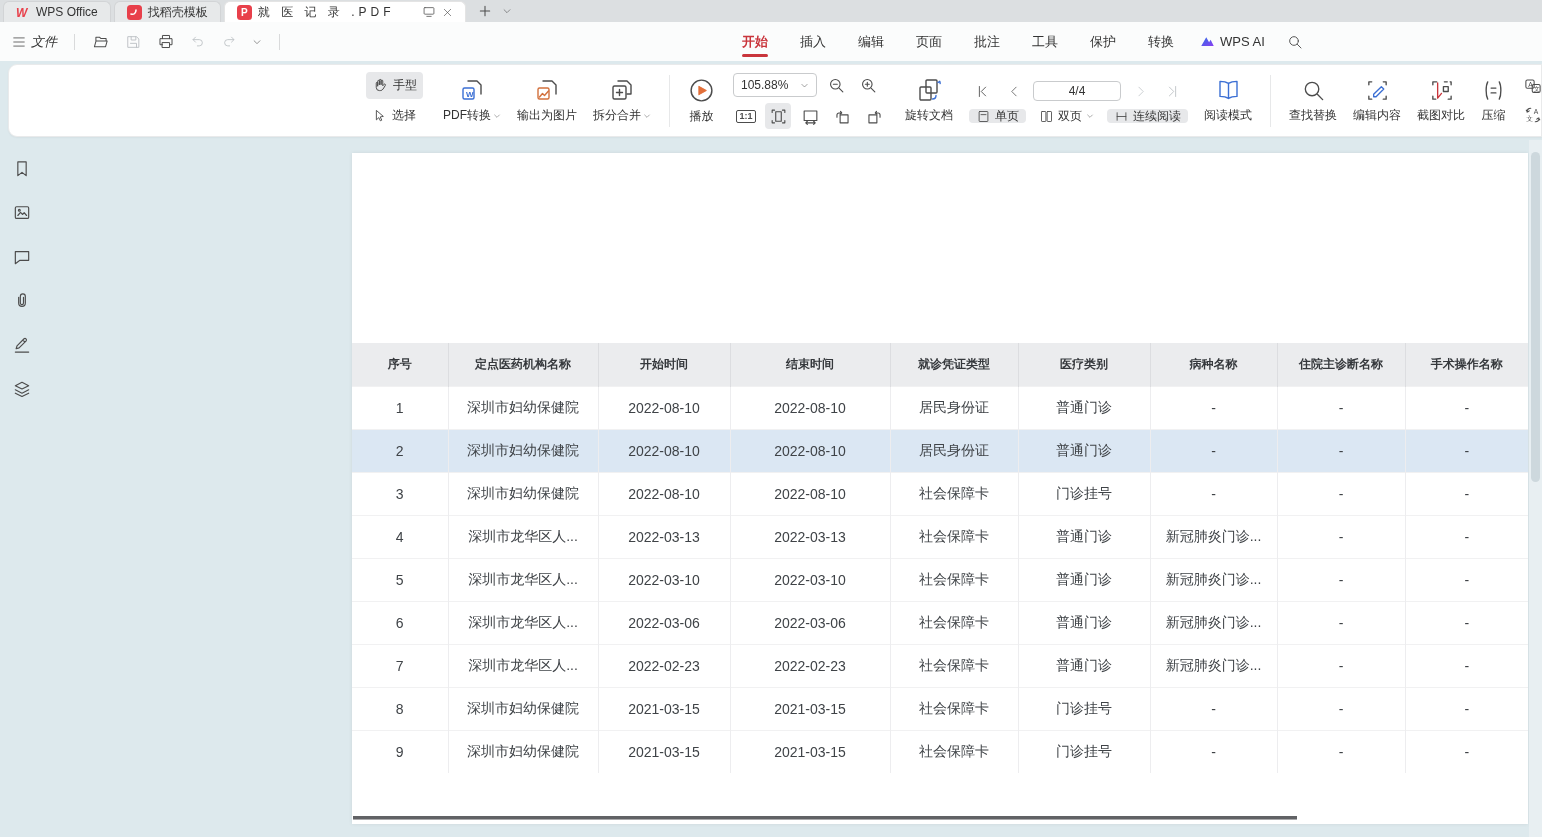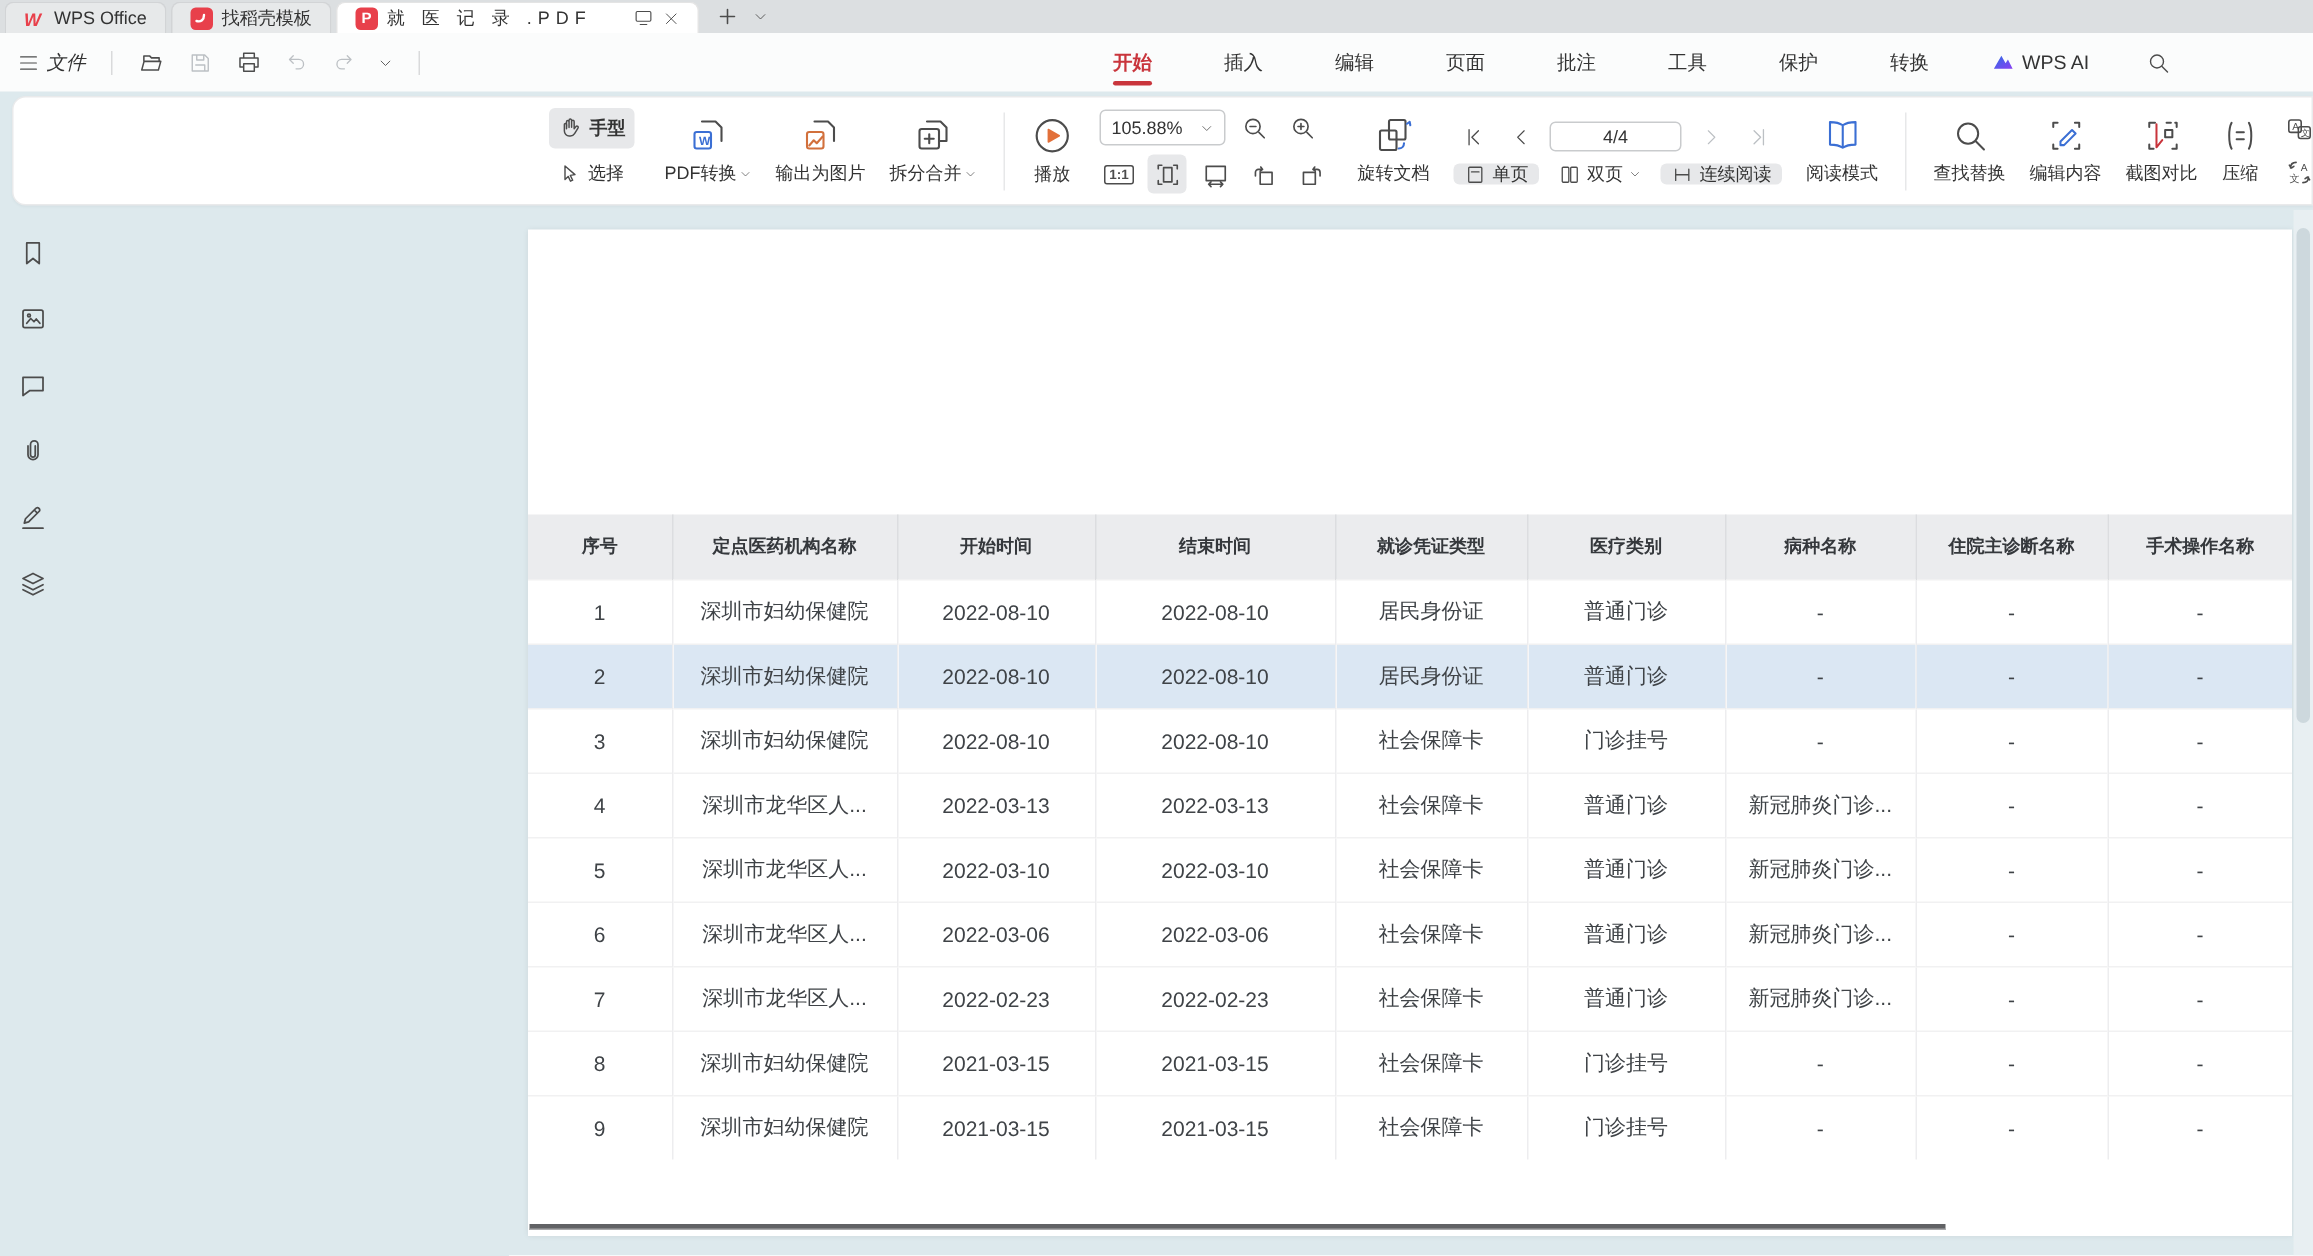--- a/index.html
+++ b/index.html
@@ -19,37 +19,37 @@
   .logo-badge { width:15px; height:15px; border-radius:3.5px; background:#e8404b; color:#fff;
     font-size:10px; font-weight:bold; display:flex; align-items:center; justify-content:center; }
   .tab-ctl { display:flex; align-items:center; gap:10px; margin-left:12px; height:22px; }
 
   
   .menubar { position:absolute; left:0; top:22px; width:1542px; height:39px; background:#fbfcfc;
     display:flex; align-items:center; font-size:13px; color:#333; }
   .qa { display:flex; align-items:center; gap:7px; padding-left:8px; }
   .qa .btn { padding:3px 4px; border-radius:4px; display:flex; align-items:center; gap:5px;font-style:italic; }
   .vsep { width:1px; height:16px; background:#d9dadb; margin:0 6px; }
-  .menus { position:absolute; left:730px; top:0; height:39px; display:flex; align-items:center; gap:24px; }
+  .menus { position:absolute; left:730px; top:0; height:39px; display:flex; align-items:center; gap:8px; }
   .menu-item { padding:4px 12px; position:relative; cursor:default; white-space:nowrap; }
   .menu-item.active { color:#c9353c; font-weight:bold; }
   .menu-item.active::after { content:""; position:absolute; left:12px; right:12px; bottom:-2px;
     height:2.5px; background:#c9353c; border-radius:2px; }
   .wps-ai { display:flex; align-items:center; gap:5px; padding:0 6px; white-space:nowrap; }
 
   
   .card { position:absolute; left:8px; top:64px; width:1534px; height:73px; background:#fff;
     border:1px solid #e9eaeb; border-radius:9px 0 0 9px; box-shadow:0 1px 2px rgba(0,0,0,.04);
     display:flex; align-items:stretch; }
   .tools { position:absolute; left:357px; top:0; height:71px; display:flex; align-items:center; }
   .tdivider { width:1px; height:52px; background:#e7e8e9; margin:0 10px; }
   .stackcol { display:flex; flex-direction:column; justify-content:center; gap:3px; }
   .tool-row { display:flex; align-items:center; gap:4px; height:27px; padding:0 6px; border-radius:4px;
     font-size:12px; color:#333; white-space:nowrap; }
-  .tool-row.sel { background:#e7e8ea;font-weight:bold; }
+  .tool-row.sel { background:#e7e8ea; }
   .bigbtn { display:flex; flex-direction:column; align-items:center; justify-content:center;
     gap:4px; padding:4px 8px; border-radius:4px; font-size:12px; color:#333; white-space:nowrap; }
   .bigbtn .lbl { display:flex; align-items:center; gap:2px; }
   .rowpair { display:flex; flex-direction:column; gap:5px; }
   .hrow { display:flex; align-items:center; gap:6px; }
   .zoombox { width:84px; height:24px; border:1px solid #c9cbcd; border-radius:4px; display:flex;
     align-items:center; justify-content:space-between; padding:0 7px; font-size:12px; color:#333; background:#fff; }
   .pageinput { width:88px; height:20px; border:1px solid #c9cbcd; border-radius:4px; text-align:center;
     font-size:12px; color:#333; font-family:inherit; background:#fff; }
   .sqbtn { width:26px; height:26px; border-radius:4px; display:flex; align-items:center; justify-content:center; }

